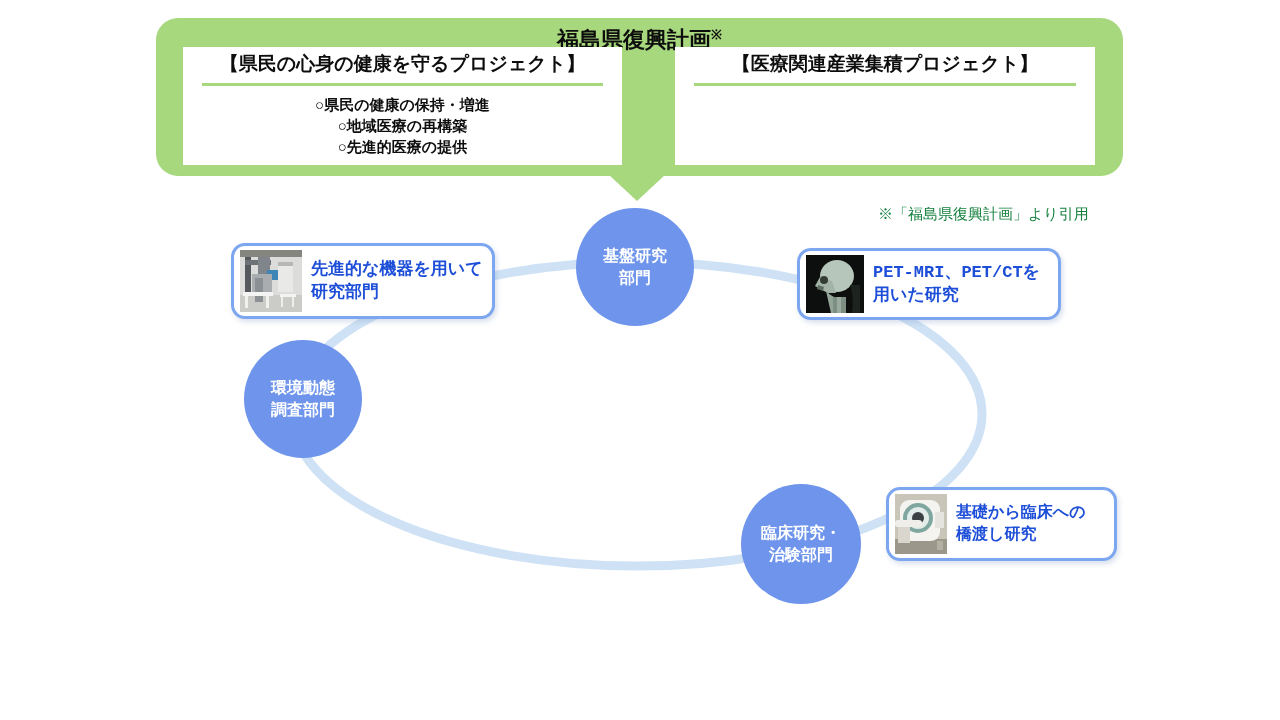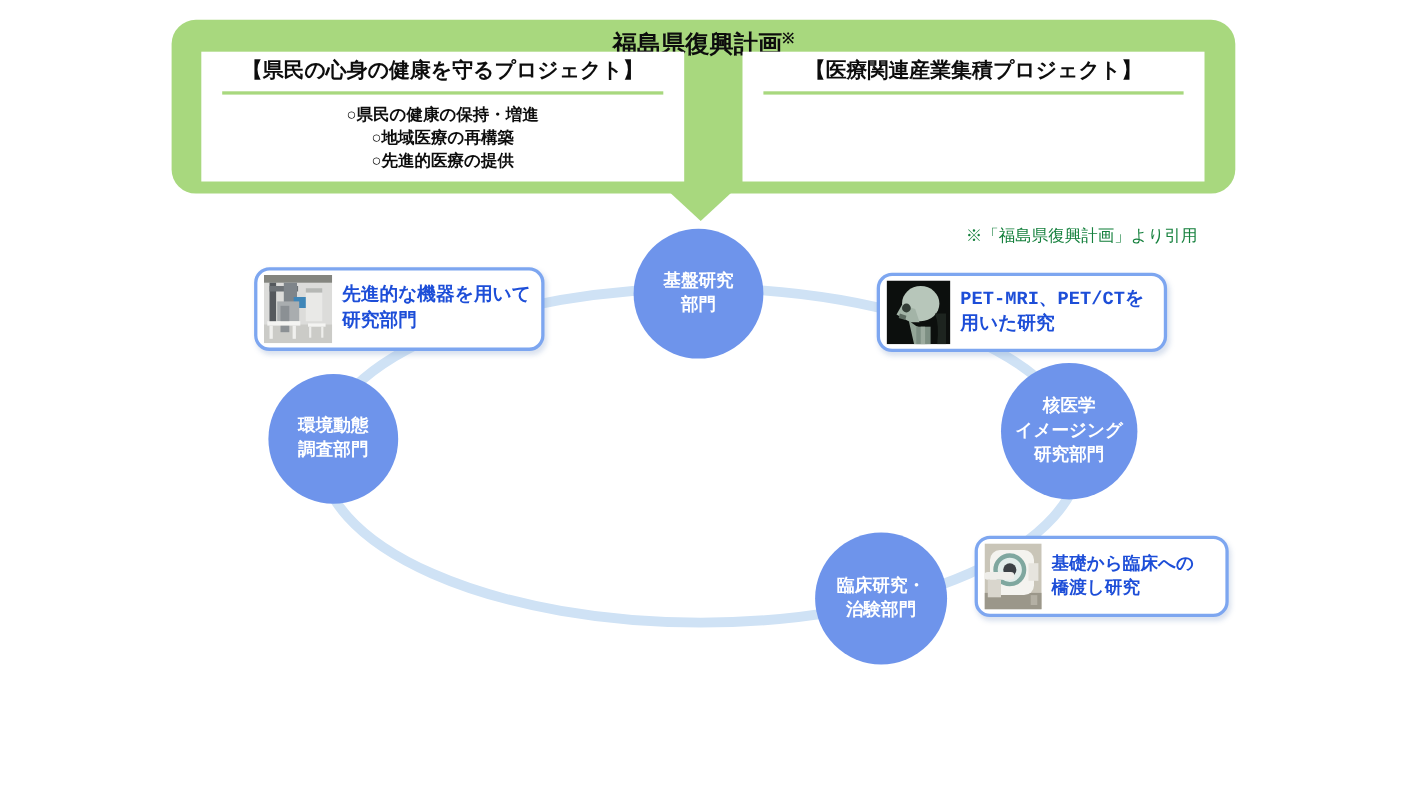--- a/index.html
+++ b/index.html
@@ -105,25 +105,20 @@
   </div>
 
   <div class="down-arrow"></div>
 
   <div class="citation">※「福島県復興計画」より引用</div>
 
   <div class="dept kiban">
     <span>基盤研究</span>
     <span>部門</span>
   </div>
-  <div class="dept kaku">
-    <span>核医学</span>
-    <span>イメージング</span>
-    <span>研究部門</span>
-  </div>
   <div class="dept rinsho">
     <span>臨床研究・</span>
     <span>治験部門</span>
   </div>
   <div class="dept kankyo">
     <span>環境動態</span>
     <span>調査部門</span>
   </div>
 
   <div class="callout drug">

